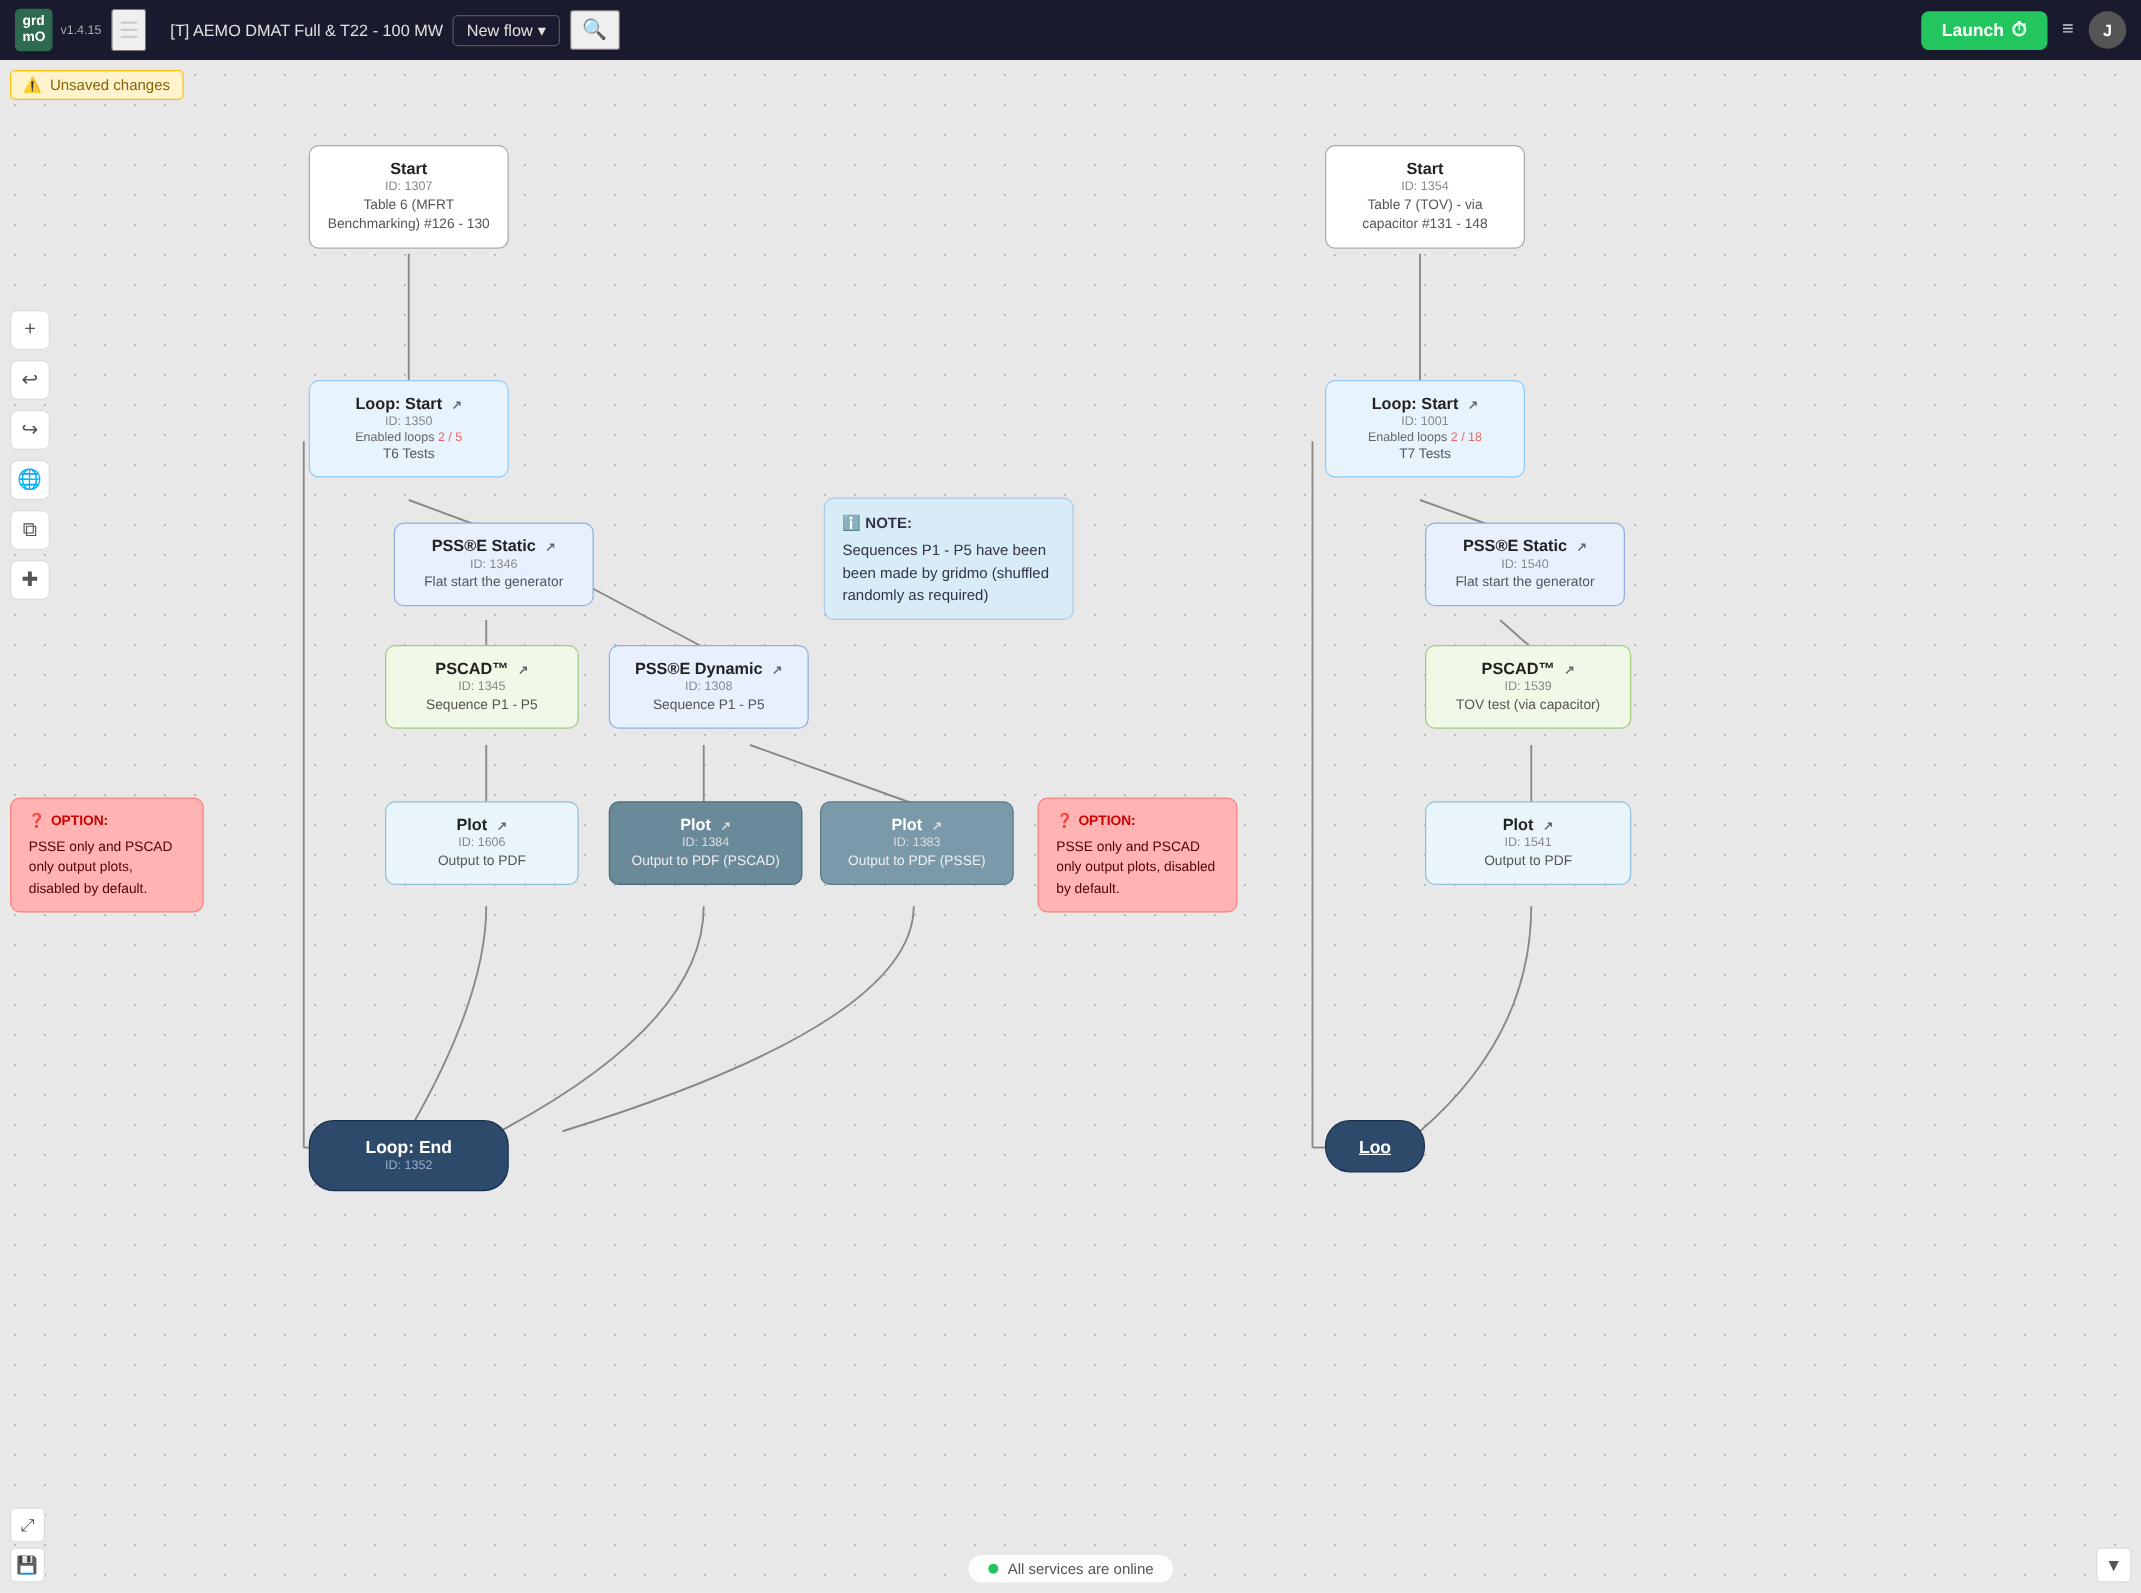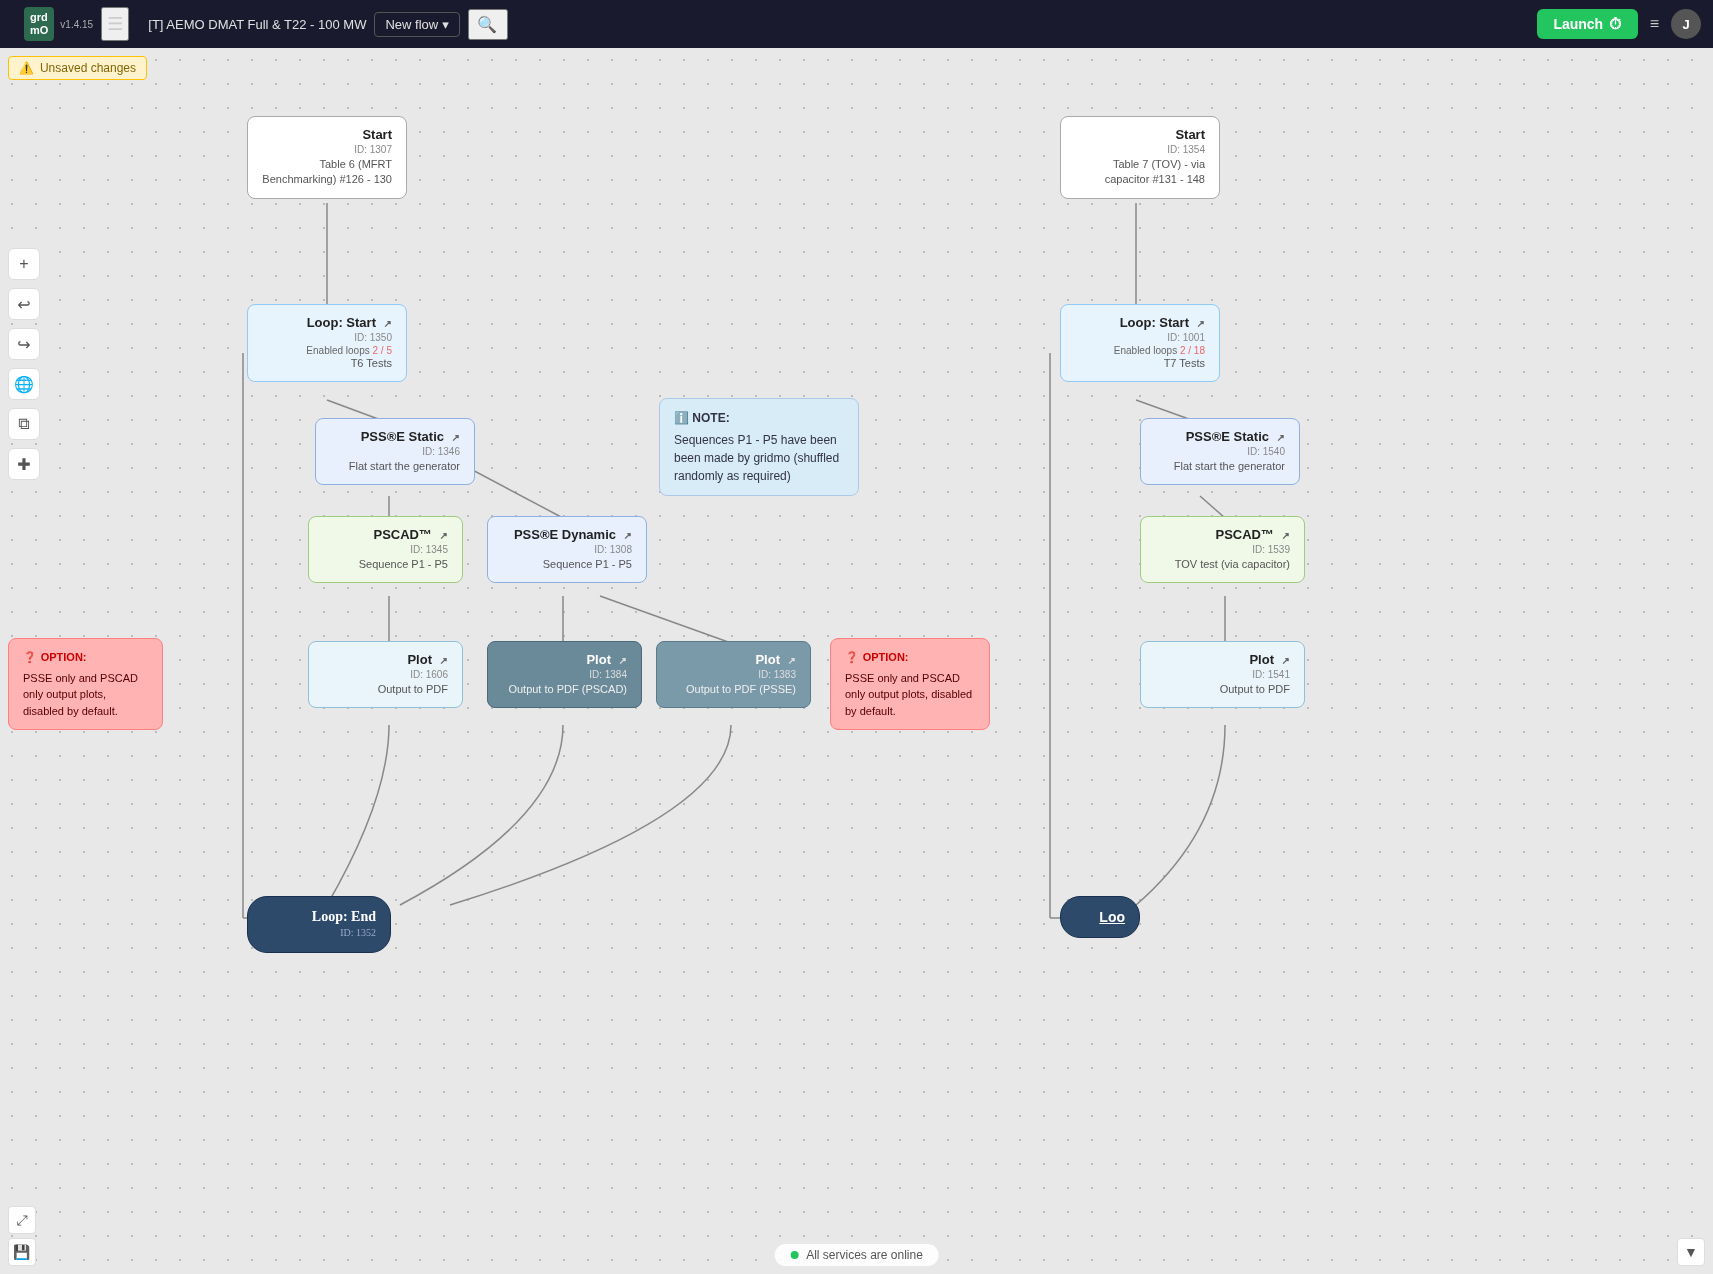--- a/index.html
+++ b/index.html
@@ -7,21 +7,21 @@
 
     
     .header {
       position: fixed; top: 0; left: 0; right: 0; height: 48px;
       background: #1a1a2e; display: flex; align-items: center; padding: 0 12px;
       z-index: 100; gap: 8px;
     }
     .logo-area { display: flex; align-items: center; gap: 6px; }
     .logo-box {
       background: #2d6a4f; color: white; font-size: 11px; font-weight: 700;
-      padding: 4px 6px; border-radius: 4px; line-height: 1.2; margin-left: 12px;
+      padding: 4px 6px; border-radius: 4px; line-height: 1.2;
     }
     .version-tag { color: #aaa; font-size: 10px; }
     .hamburger-btn { color: #ccc; font-size: 18px; cursor: pointer; padding: 4px; }
     .breadcrumb-text { color: #e0e0e0; font-size: 13px; margin-left: 11px; }
     .new-flow-btn {
       background: transparent; border: 1px solid #555; color: #e0e0e0;
       border-radius: 4px; padding: 4px 10px; font-size: 13px; cursor: pointer;
       display: flex; align-items: center; gap: 4px;
     }
     .search-btn { color: #ccc; font-size: 16px; cursor: pointer; padding: 4px 8px; }
@@ -68,21 +68,21 @@
     }
 
     
     .node {
       position: absolute;
       border-radius: 8px;
       border: 1px solid #ccc;
       background: white;
       padding: 10px 14px;
       font-size: 12px;
-      text-align: right;
+      text-align: center;
       cursor: pointer;
     }
     .node-title { font-weight: 600; font-size: 13px; color: #222; }
     .node-id { color: #888; font-size: 10px; margin: 2px 0; }
     .node-detail { color: #555; font-size: 11px; line-height: 1.4; }
     .node-loop { background: #e8f4fd; border-color: #90caf9; }
     .node-start { background: white; border-color: #aaa; }
     .node-psse { background: #e8f0fe; border-color: #90b0e0; }
     .node-pscad { background: #f0f8e8; border-color: #a0cc80; }
     .node-plot-light { background: #eaf4fb; border-color: #90c0d8; }
@@ -353,21 +353,21 @@
 
     <div class="node node-plot-light" style="left:1140px; top:593px; width:165px;">
       <div class="node-title">
         <span>Plot</span>
         <span class="ext-link">↗</span>
       </div>
       <div class="node-id">ID: 1541</div>
       <div class="node-detail">Output to PDF</div>
     </div>
 
-    <div class="node node-end" style="left:247px; top:848px; width:144px; padding: 12px 14px; font-family: Liberation Serif, serif;">
+    <div class="node node-end" style="left:247px; top:848px; width:160px; padding: 12px 14px;">
       <div class="node-title">Loop: End</div>
       <div class="node-id" style="color:#99aacc;">ID: 1352</div>
     </div>
 
     <div class="node node-end" style="left:1060px; top:848px; width:80px; padding: 12px 14px; text-decoration: underline;">
       <div class="node-title">Loo</div>
     </div>
 
     <div class="note-box" style="left:659px; top:350px; width:200px;">
       <div class="note-header">

